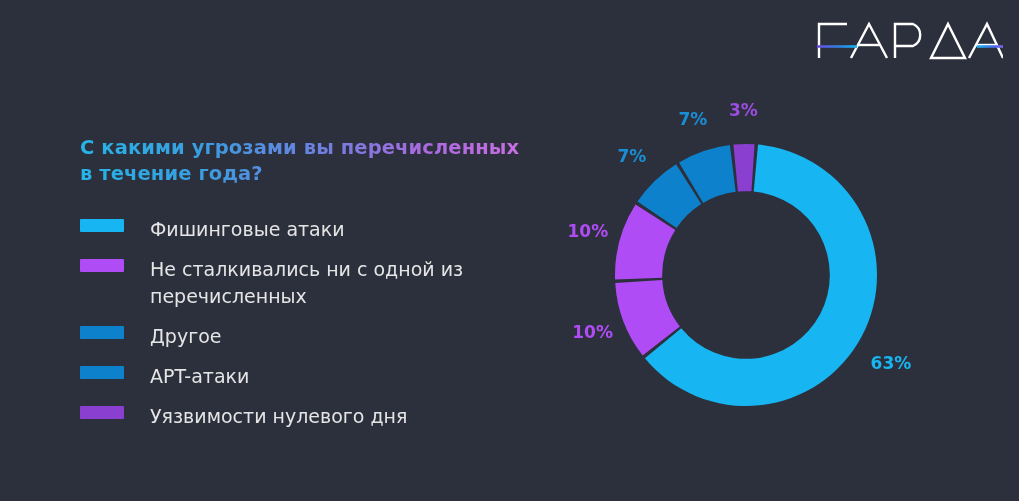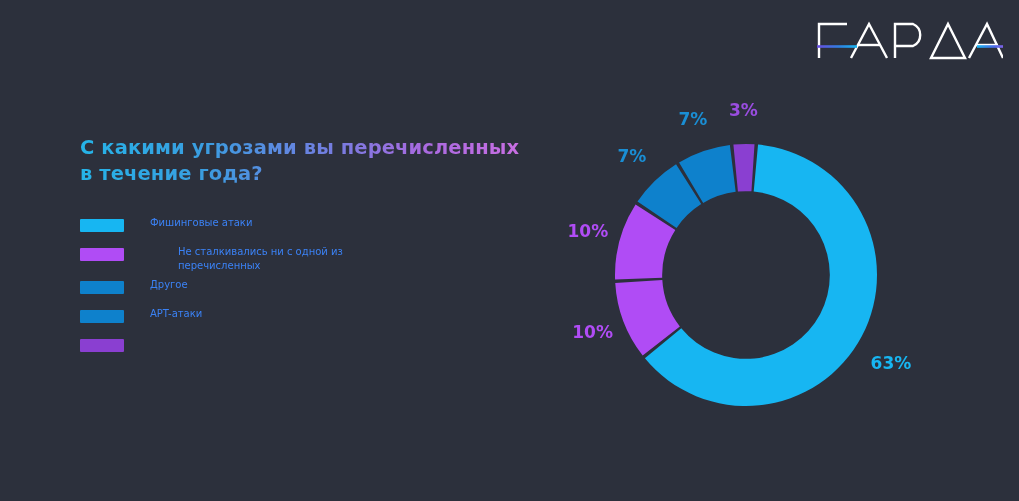--- a/index.html
+++ b/index.html
@@ -26,29 +26,29 @@
     font-size: 19.5px; font-weight: bold; line-height: 1.34;
     letter-spacing: 0.1px;
     background: linear-gradient(90deg, #25b4e8 0%, #3a9de0 28%, #6f7fe0 55%, #a96ae0 78%, #c86ee2 100%);
     -webkit-background-clip: text; background-clip: text;
     -webkit-text-fill-color: transparent; color: transparent;
   }
 
   
   .legend { position: absolute; left: 80px; top: 216px; width: 400px; }
   .legend-item { display: flex; align-items: flex-start; margin-bottom: 13px; }
-  .legend-item.two-line { margin-bottom: 5px; gap: 28px; }
+  .legend-item.two-line { margin-bottom: 13px; }
   .swatch {
     width: 44px; height: 13px; flex: 0 0 44px;
     margin-top: 3px; border-radius: 1px;
   }
   .legend-label {
     margin-left: 26px;
-    color: #3b82f6;
-    font-size: 10px;
+    color: #e5e5e5;
+    font-size: 19px;
     line-height: 1.42;
     white-space: pre-line;
   }
 
   
   .chart { position: absolute; left: 588px; top: 112px; width: 330px; height: 330px; }
   .chart svg { display: block; overflow: visible; }
   .pct {
     position: absolute;
     font-size: 17px; font-weight: bold;
@@ -108,20 +108,21 @@
     <div class="legend-item">
       <span class="swatch" style="background:#0e81cc"></span>
       <span class="legend-label">Другое</span>
     </div>
     <div class="legend-item">
       <span class="swatch" style="background:#0e81cc"></span>
       <span class="legend-label">APT-атаки</span>
     </div>
     <div class="legend-item">
       <span class="swatch" style="background:#8a3fd1"></span>
+      <span class="legend-label">Уязвимости нулевого дня</span>
     </div>
   </div>
 
   <div class="chart">
     <svg id="donut-svg" width="330" height="330" viewBox="0 0 330 330">
         <path d="M 170.0436306466713 32.55479709530687 A 131 131 0 1 1 56.88083126570908 246.28213322487608 L 93.28373201005381 216.30056526392067 A 83.84 83.84 0 1 0 165.70792361386964 79.5150701409964 Z" fill="#17b6f2"></path>
         <path d="M 54.66510698080542 243.51645722901384 A 131 131 0 0 1 27.240864347851698 170.94030500063283 L 74.31415318262508 168.081795200405 A 83.84 83.84 0 0 0 91.86566846771547 214.53053262656886 Z" fill="#b04cf5"></path>
         <path d="M 27.07392930950246 167.40045606123277 A 131 131 0 0 1 47.54644290955679 92.56555014718862 L 87.30972346211634 117.92195209420072 A 83.84 83.84 0 0 0 74.20731475808157 165.81629187918898 Z" fill="#b04cf5"></path>
         <path d="M 49.49206062849814 89.60363024406129 A 131 131 0 0 1 88.04816366357268 52.24016705880382 L 113.23082474468652 92.11370691763445 A 83.84 83.84 0 0 0 88.5549188022388 116.02632335619921 Z" fill="#0e81cc"></path>
         <path d="M 91.0697353674541 50.388545537243985 A 131 131 0 0 1 141.8649293166934 32.997463509188776 L 147.67355476268378 79.79837664588082 A 83.84 83.84 0 0 0 115.16463063517062 90.92866914383615 Z" fill="#0e81cc"></path>

